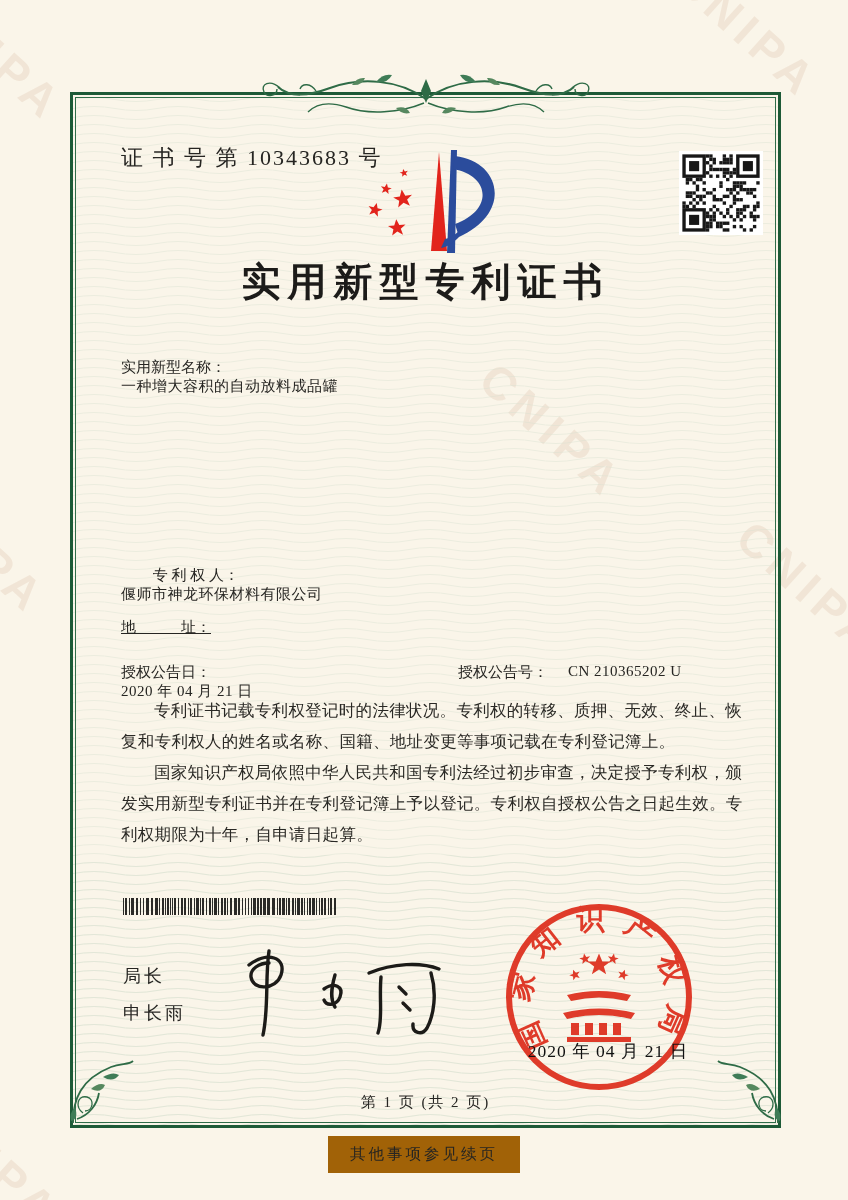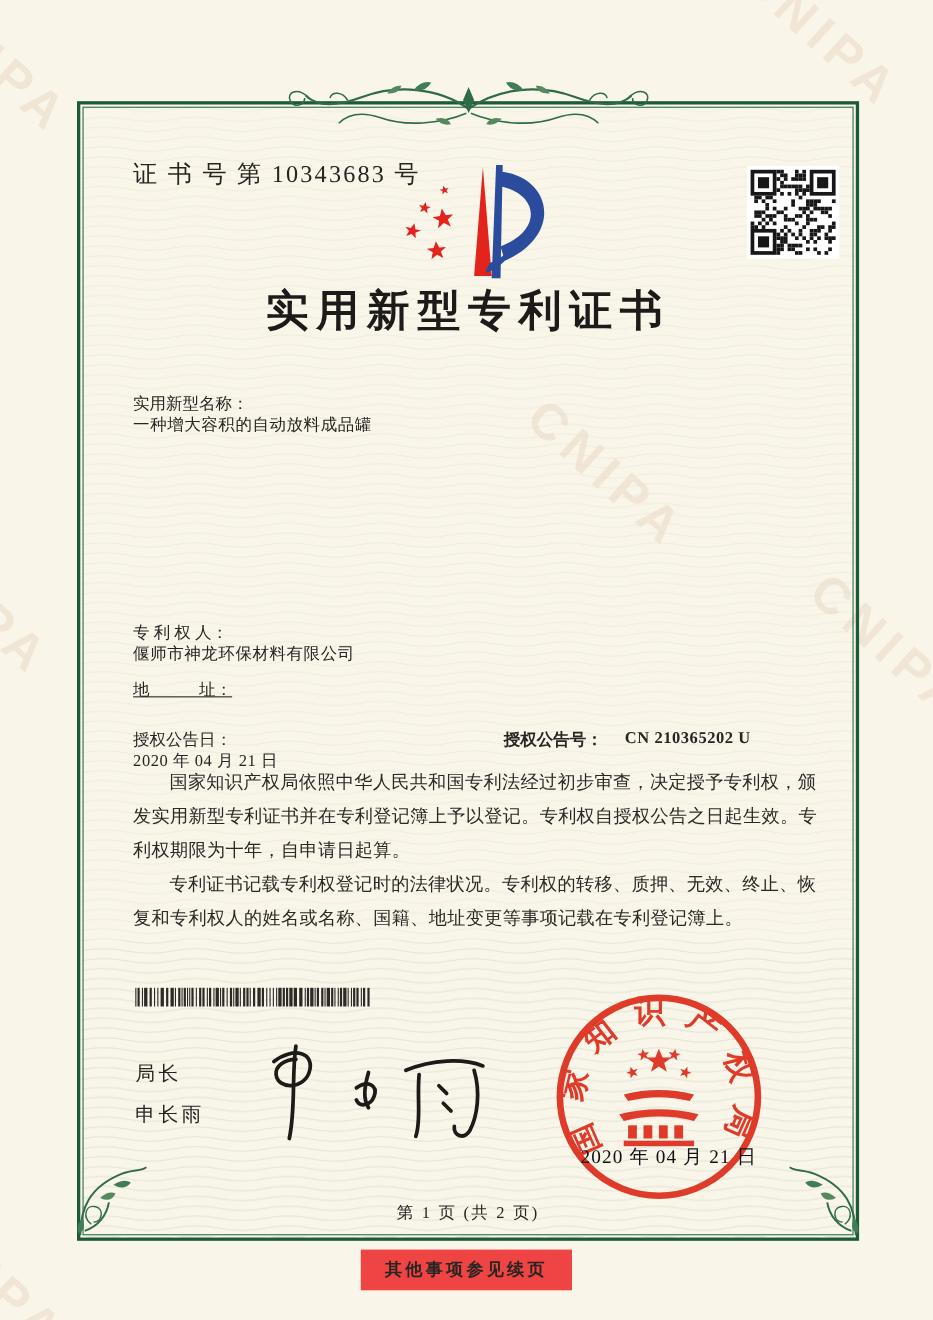--- a/index.html
+++ b/index.html
@@ -29,43 +29,42 @@
   .cert-number{position:absolute;left:48px;top:48px;font-size:22px;letter-spacing:2px;}
   .logo{position:absolute;left:282px;top:52px;}
   .qr{position:absolute;left:606px;top:56px;width:84px;height:84px;background:#fff;}
   .doc-title{
     position:absolute;left:0;top:160px;width:100%;text-align:center;
     font-size:39px;font-weight:bold;letter-spacing:7px;color:#1c1b19;
   }
   .field-row{position:absolute;left:48px;display:flex;font-size:15px;flex-direction:column;}
   .field-label{width:118px;flex:none;}
   .field-value{letter-spacing:0.5px;}
-  .field-pair2{position:absolute;left:337px;top:0;display:flex;font-weight:bold;}
+  .field-pair2{position:absolute;left:337px;top:0;display:flex;}
   .field-pair2 .field-label{width:110px;}
   .body-text{
     position:absolute;left:48px;top:600px;width:628px;
     font-size:16.5px;line-height:31px;letter-spacing:0.3px;color:#2a2925;
   }
   .body-text p{margin:0;text-indent:2em;}
   .barcode{position:absolute;left:50px;top:803px;width:215px;height:17px;display:flex;align-items:stretch;}
   .barcode span{display:block;height:100%;}
   .officer-title{position:absolute;left:50px;top:869px;font-size:18px;letter-spacing:3px;}
   .officer-name{position:absolute;left:50px;top:906px;font-size:18px;letter-spacing:3px;}
   .signature{position:absolute;left:150px;top:840px;}
   .seal{position:absolute;left:420px;top:796px;}
   .seal-date{
     position:absolute;left:400px;top:944px;width:270px;text-align:center;
     font-size:17.5px;color:#111;letter-spacing:1px;
   }
   .page-note{position:absolute;left:0;top:998px;width:100%;text-align:center;font-size:15px;letter-spacing:2px;}
   .continuation{
     position:absolute;left:50%;top:1136px;transform:translateX(-50%);
-    background:#ef4444;padding:8px 22px;font-size:15.5px;letter-spacing:3px;z-index:2;
+    background:#a16207;padding:8px 22px;font-size:15.5px;letter-spacing:3px;z-index:2;
     white-space:nowrap;
-    font-weight:bold;
   }
   .ornament-top{position:absolute;left:50%;top:-24px;transform:translateX(-50%);}
   .corner-flourish{position:absolute;bottom:-4px;}
   .corner-flourish.left{left:-6px;}
   .corner-flourish.right{right:-6px;transform:scaleX(-1);}
 </style>
 </head>
 <body>
 
 <div class="watermark" style="left:-55px;top:-25px;">CNIPA</div>
@@ -307,39 +306,39 @@
         <rect x="6.72" y="60.48" width="16.8" height="16.8" fill="#ffffff"></rect>
         <rect x="10.08" y="63.839999999999996" width="10.08" height="10.08" fill="#171717"></rect>
       </svg>
 
     <div class="doc-title">实用新型专利证书</div>
 
     <div class="field-row" style="top:263px;">
       <span class="field-label">实用新型名称：</span>
       <span class="field-value">一种增大容积的自动放料成品罐</span>
     </div>
-    <div class="field-row" style="top:471px;">
+    <div class="field-row" style="top:471px;text-align:right;">
       <span class="field-label">专 利 权 人：</span>
       <span class="field-value">偃师市神龙环保材料有限公司</span>
     </div>
     <div class="field-row" style="top:523px;text-decoration:underline;">
       <span class="field-label">地　　　址：</span>
     </div>
     <div class="field-row" style="top:568px;width:630px;position:absolute;">
       <span class="field-label">授权公告日：</span>
       <span class="field-value">2020 年 04 月 21 日</span>
       <span class="field-pair2">
         <span class="field-label">授权公告号：</span>
         <span class="field-value">CN 210365202 U</span>
       </span>
     </div>
 
     <div class="body-text">
+      <p>专利证书记载专利权登记时的法律状况。专利权的转移、质押、无效、终止、恢复和专利权人的姓名或名称、国籍、地址变更等事项记载在专利登记簿上。</p>
       <p>国家知识产权局依照中华人民共和国专利法经过初步审查，决定授予专利权，颁发实用新型专利证书并在专利登记簿上予以登记。专利权自授权公告之日起生效。专利权期限为十年，自申请日起算。</p>
-      <p>专利证书记载专利权登记时的法律状况。专利权的转移、质押、无效、终止、恢复和专利权人的姓名或名称、国籍、地址变更等事项记载在专利登记簿上。</p>
     </div>
 
     <div class="barcode" id="barcode">
         <span style="width: 1px; background: rgb(43, 42, 39); margin-right: 1px;"></span>
         <span style="width: 2px; background: rgb(43, 42, 39); margin-right: 2px;"></span>
         <span style="width: 1px; background: rgb(43, 42, 39); margin-right: 1px;"></span>
         <span style="width: 3px; background: rgb(43, 42, 39); margin-right: 2px;"></span>
         <span style="width: 2px; background: rgb(43, 42, 39); margin-right: 2px;"></span>
         <span style="width: 1px; background: rgb(43, 42, 39); margin-right: 2px;"></span>
         <span style="width: 1px; background: rgb(43, 42, 39); margin-right: 2px;"></span>

